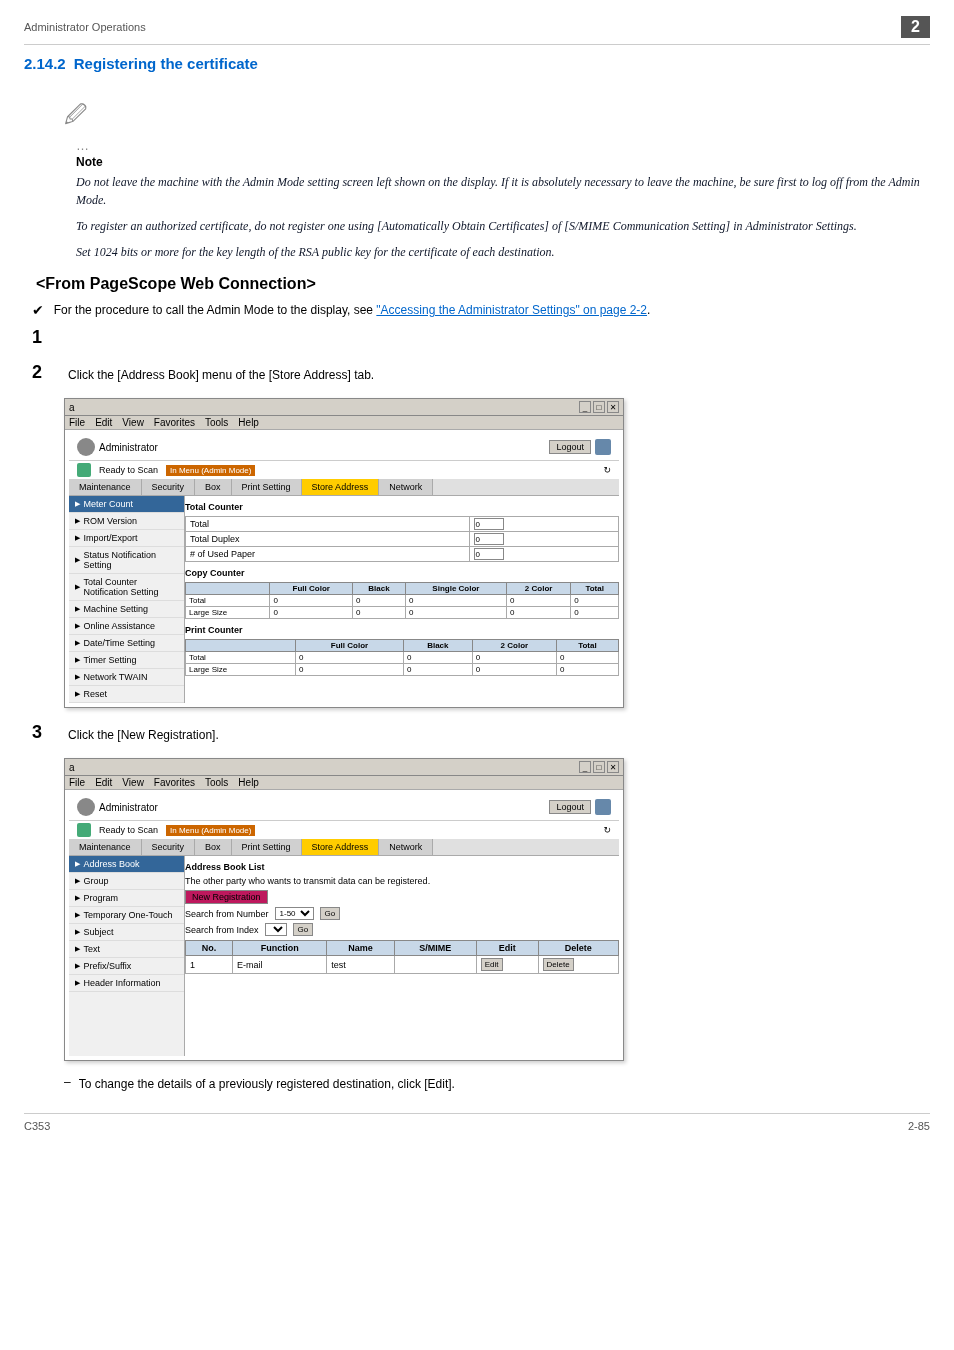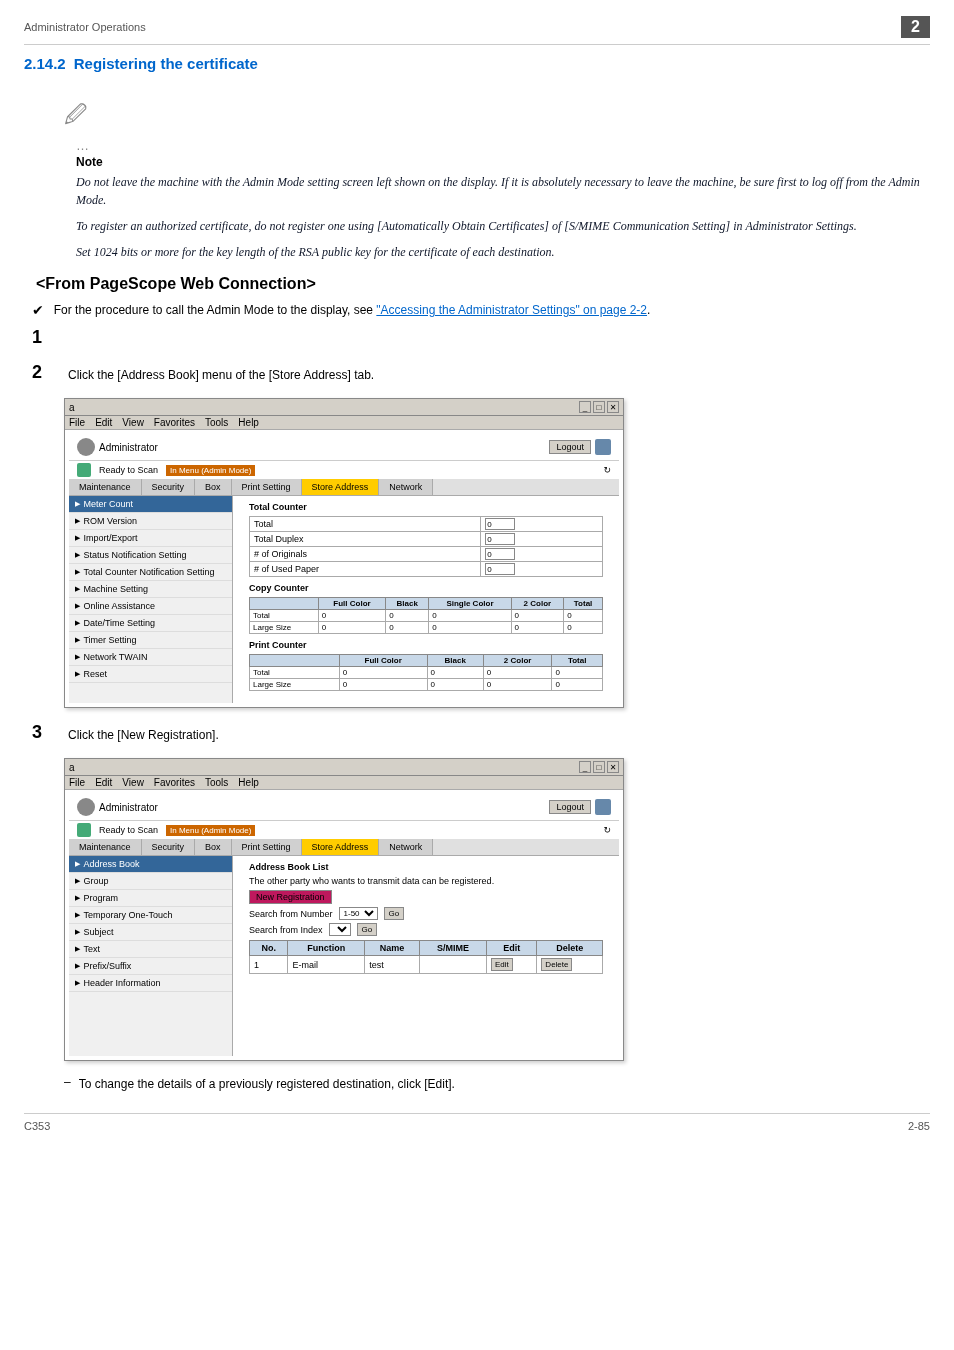--- a/index.html
+++ b/index.html
@@ -219,21 +219,21 @@
       background: #d0d0d0;
     }
     .nav-tab.highlighted {
       background: #ffcc00;
     }
     .admin-body {
       display: flex;
       min-height: 200px;
     }
     .admin-sidebar {
-      width: 164px;
+      width: 116px;
       border-right: 1px solid #aaa;
       background: #f0f0f0;
     }
     .sidebar-item {
       padding: 3px 6px;
       font-size: 9px;
       border-bottom: 1px solid #ddd;
       cursor: pointer;
       display: flex;
       align-items: center;
@@ -241,21 +241,21 @@
     .sidebar-item.active {
       background: #336699;
       color: #fff;
     }
     .sidebar-arrow {
       font-size: 7px;
       margin-right: 3px;
     }
     .admin-main {
       flex: 1;
-      padding: 6px 16px;
+      padding: 6px 0;
     }
     .main-section-title {
       font-weight: bold;
       font-size: 9px;
       margin-bottom: 4px;
     }
     .input-cell {
       border: 1px solid #888;
       background: #fff;
       width: 30px;
@@ -454,24 +454,20 @@
         <div class="admin-main">
           <div class="main-section-title">Total Counter</div>
           <table style="font-size:9px;border-collapse:collapse;width:100%;margin-bottom:6px;">
             <tbody>
                 <tr>
                   <td style="border:1px solid #aaa;padding:1px 4px;">Total</td>
                   <td style="border:1px solid #aaa;padding:1px 4px;"><span class="input-cell">0</span></td>
                 </tr>
             <tr>
                   <td style="border:1px solid #aaa;padding:1px 4px;">Total Duplex</td>
-                  <td style="border:1px solid #aaa;padding:1px 4px;"><span class="input-cell">0</span></td>
-                </tr>
-            <tr>
-                  <td style="border:1px solid #aaa;padding:1px 4px;"># of Originals</td>
                   <td style="border:1px solid #aaa;padding:1px 4px;"><span class="input-cell">0</span></td>
                 </tr>
             <tr>
                   <td style="border:1px solid #aaa;padding:1px 4px;"># of Used Paper</td>
                   <td style="border:1px solid #aaa;padding:1px 4px;"><span class="input-cell">0</span></td>
                 </tr>
           </tbody>
             </table>
           <div class="main-section-title">Copy Counter</div>
           <table style="font-size:8px;border-collapse:collapse;width:100%;margin-bottom:6px;">

